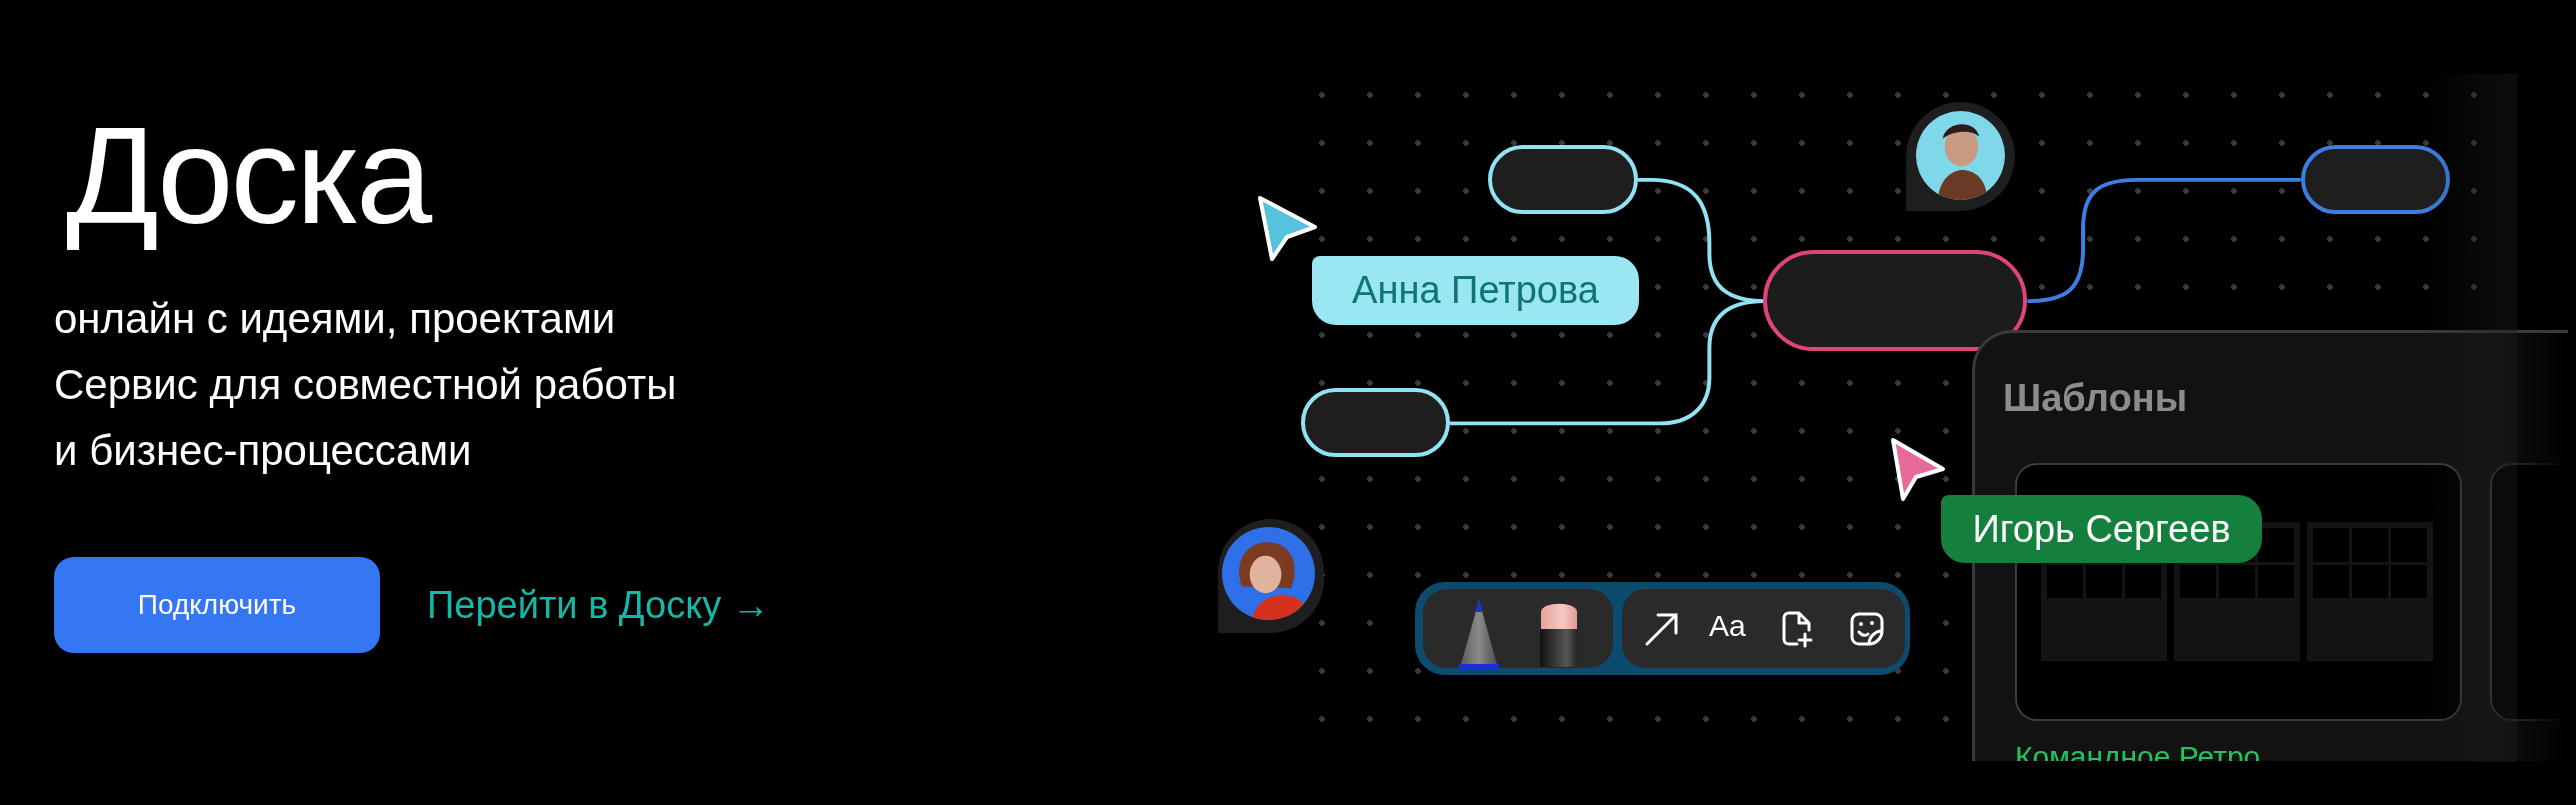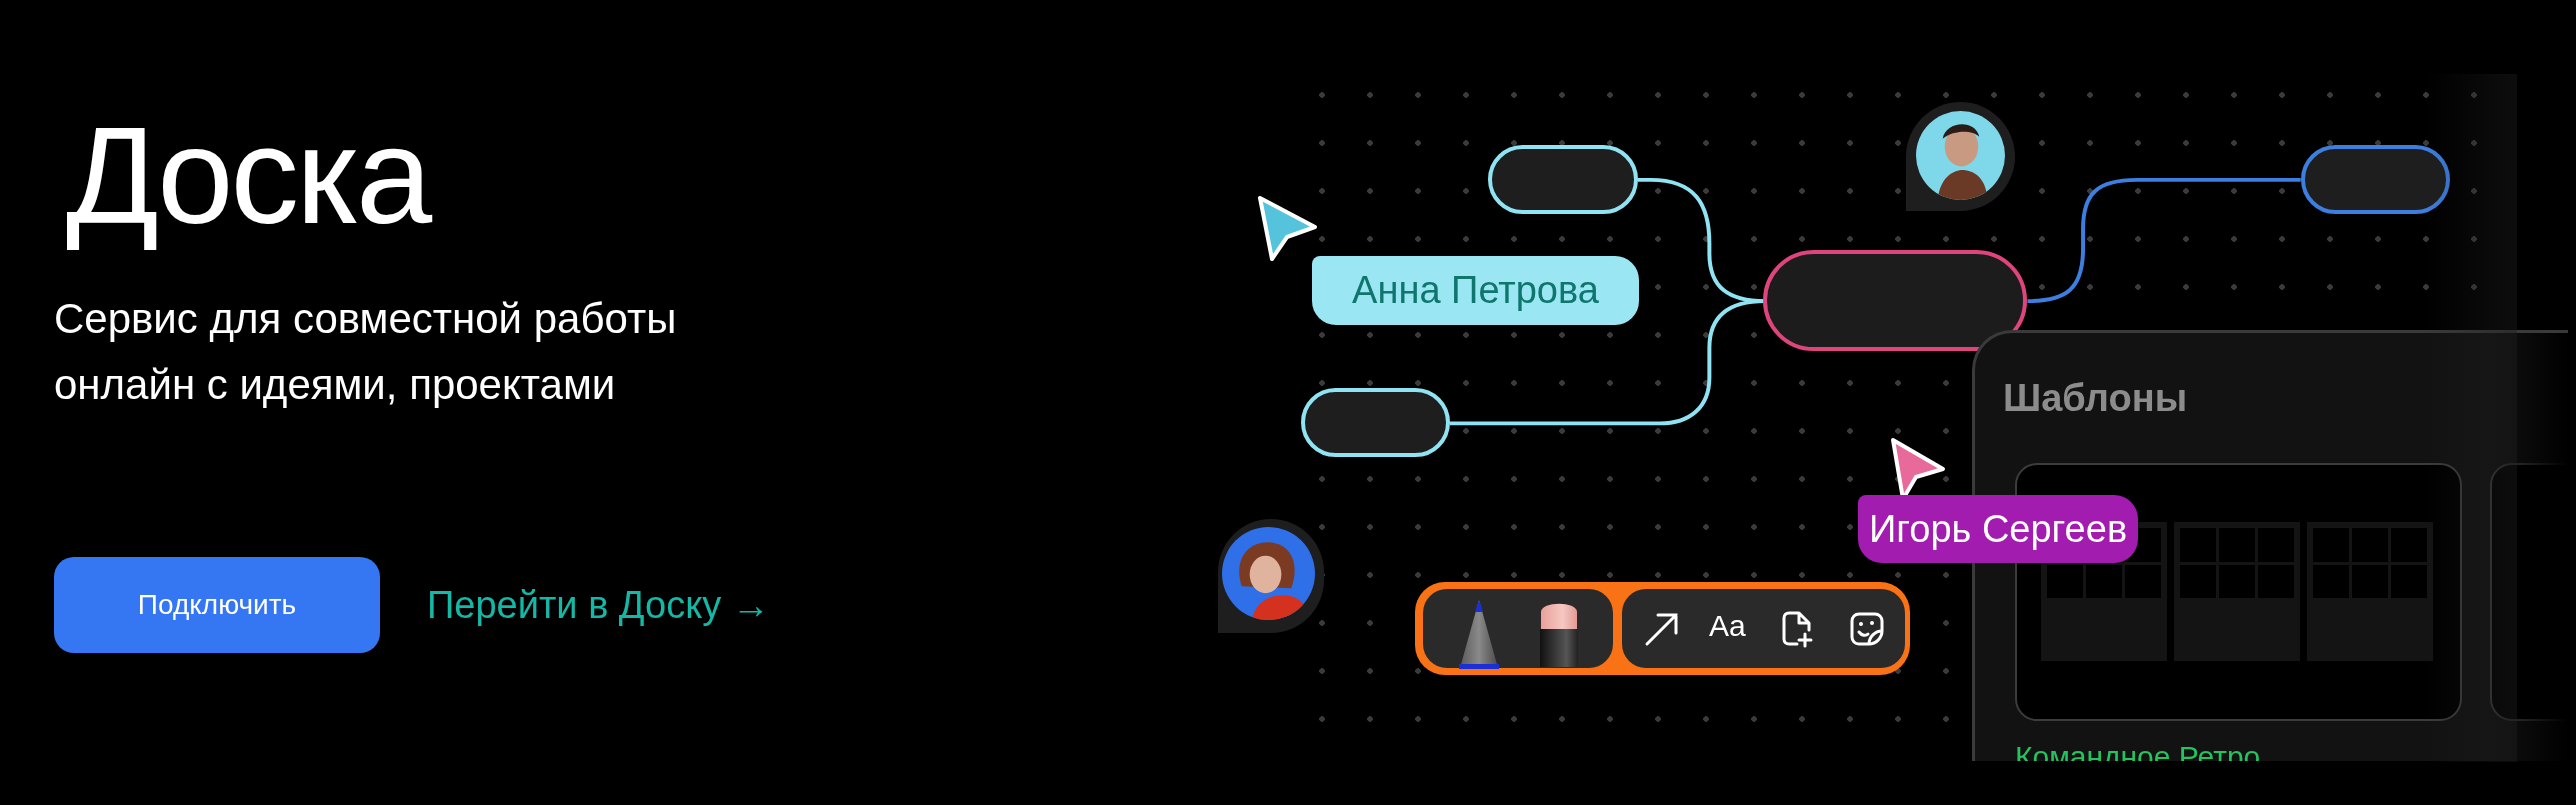--- a/index.html
+++ b/index.html
@@ -19,48 +19,49 @@
     background-position: 6px -3px; }
   .fade-right { left: 2425px; top: 74px; width: 92px; height: 688px; background: linear-gradient(to right, rgba(0,0,0,0), rgba(30,30,30,0.45)); }
 
   .node { position: absolute; background: #1e1e1e; border-radius: 40px; box-sizing: border-box; }
   .node-cyan { border: 4px solid #8fe3f2; }
   .node-pink { border: 4px solid #e0447c; border-radius: 52px; background: #1c1c1c; }
   .node-blue { border: 4px solid #3c7fe0; }
 
   .label { position: absolute; box-sizing: border-box; display: flex; align-items: center; justify-content: center; font-size: 38px; border-radius: 8px 24px 24px 24px; }
   .label-anna { left: 1312px; top: 256px; width: 327px; height: 69px; background: #9ae6f2; color: #0f766e; }
-  .label-igor { left: 1858px; top: 495px; width: 280px; height: 68px; background: #a21caf; color: #fff; }
+  .label-igor { left: 1941px; top: 495px; width: 321px; height: 68px; background: #15803d; color: #fff; }
 
   .avatar-pin { position: absolute; background: #1e1e1e; border-radius: 55px 55px 55px 0; box-sizing: border-box; }
   .avatar-circle { position: absolute; border-radius: 50%; overflow: hidden; }
 
   .panel { left: 1972px; top: 330px; width: 596px; height: 431px; background: #121212; border-top: 3px solid #3a3a3a; border-left: 3px solid #3a3a3a; border-radius: 40px 0 0 0; box-sizing: border-box; overflow: hidden; }
   .panel-title { position: absolute; left: 28px; top: 44px; font-size: 38px; color: #8c8c8c; font-weight: 700; }
   .tpl-card { position: absolute; left: 40px; top: 130px; width: 447px; height: 258px; background: #000; border: 2px solid #3c3c3c; border-radius: 22px; box-sizing: border-box; }
   .tpl-card-2 { left: 515px; width: 199px; }
   .tpl-col { position: absolute; top: 57px; width: 126px; height: 139px; background: #141414; }
   .tpl-grid { position: absolute; left: 6px; top: 6px; width: 114px; height: 70px; display: grid; grid-template-columns: repeat(3, 1fr); grid-template-rows: repeat(2, 1fr); gap: 3px; }
   .tpl-grid div { background: #000; }
   .panel-footer { position: absolute; left: 40px; top: 407px; font-size: 30px; color: #22c55e; white-space: nowrap; }
   .panel-fade { position: absolute; right: 0; top: 0; width: 80px; height: 100%; background: linear-gradient(to right, rgba(0,0,0,0), #000); }
 
-  .toolbar { left: 1415px; top: 582px; width: 495px; height: 93px; background: #f97316; border-radius: 30px; }
+  .toolbar { left: 1415px; top: 582px; width: 495px; height: 93px; background: #0c4a6e; border-radius: 30px; }
   .tool-group { position: absolute; top: 7px; height: 79px; background: #2a2a2a; border-radius: 24px; }
   .tool-group-left { left: 8px; width: 190px; }
   .tool-group-right { left: 207px; width: 283px; }
   .tool-icon { position: absolute; cursor: pointer; }
 </style>
 </head>
 <body>
 
 <h1 class="abs hero-title">Доска</h1>
 <p class="abs hero-sub">
+  <span>онлайн с идеями, проектами</span>
   <span>Сервис для совместной работы</span>
-  <span>онлайн с идеями, проектами</span>
+  <span>и бизнес-процессами</span>
 </p>
 <button class="abs btn-primary">Подключить</button>
 <a class="abs link-secondary">Перейти в Доску →</a>
 
 <div class="abs canvas"></div>
 <div class="abs dots"></div>
 
 <svg class="abs" style="left:0;top:0" width="2576" height="805" viewBox="0 0 2592 810">
   <path d="M1648 181 L1661 181 C1705 181 1720 205 1720 245 L1720 255 C1720 290 1740 303 1776 303" fill="none" stroke="#8fe3f2" stroke-width="4"></path>
   <path d="M1776 303 C1740 303 1720 318 1720 350 L1720 380 C1720 410 1700 426 1670 426 L1459 426" fill="none" stroke="#8fe3f2" stroke-width="4"></path>

